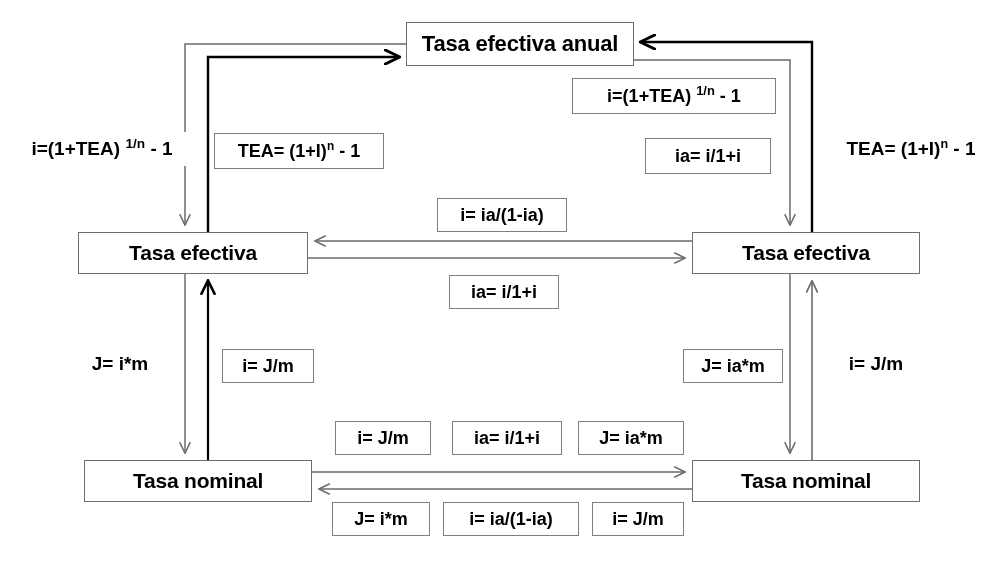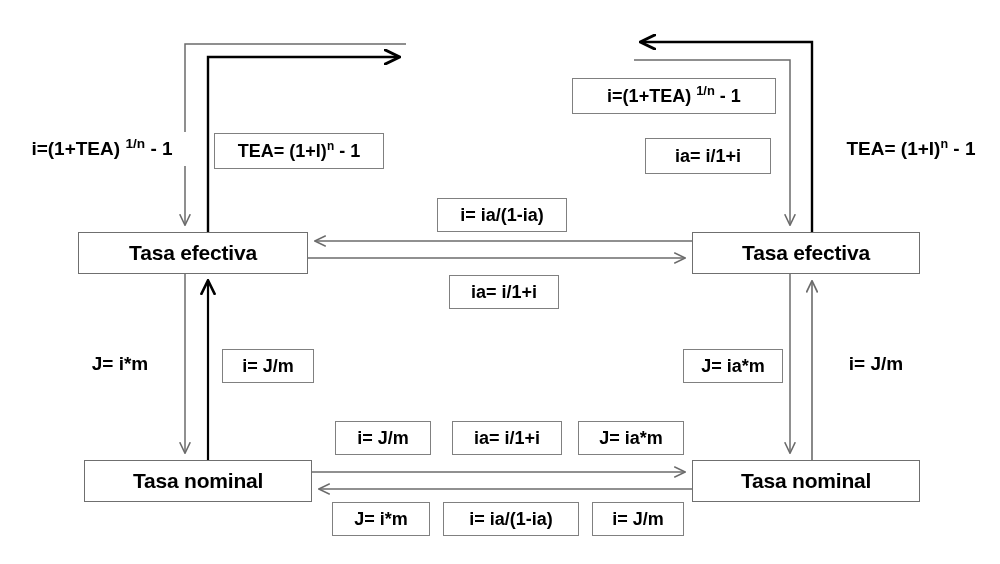--- a/index.html
+++ b/index.html
@@ -123,20 +123,23 @@
     </g>
 
     <g>
       <path d="M 312 472 L 685 472" fill="none" stroke="#6b6b6b" stroke-width="1.5" marker-end="url(#ahThin)"></path>
     </g>
     <g>
       <path d="M 692 489 L 319 489" fill="none" stroke="#6b6b6b" stroke-width="1.5" marker-end="url(#ahThin)"></path>
     </g>
   </svg>
 
+  <div class="node node-tea">
+    <span>Tasa efectiva anual</span>
+  </div>
 
   <div class="node node-efl">
     <span>Tasa efectiva</span>
   </div>
 
   <div class="node node-efr">
     <span>Tasa efectiva</span>
   </div>
 
   <div class="node node-nml">

